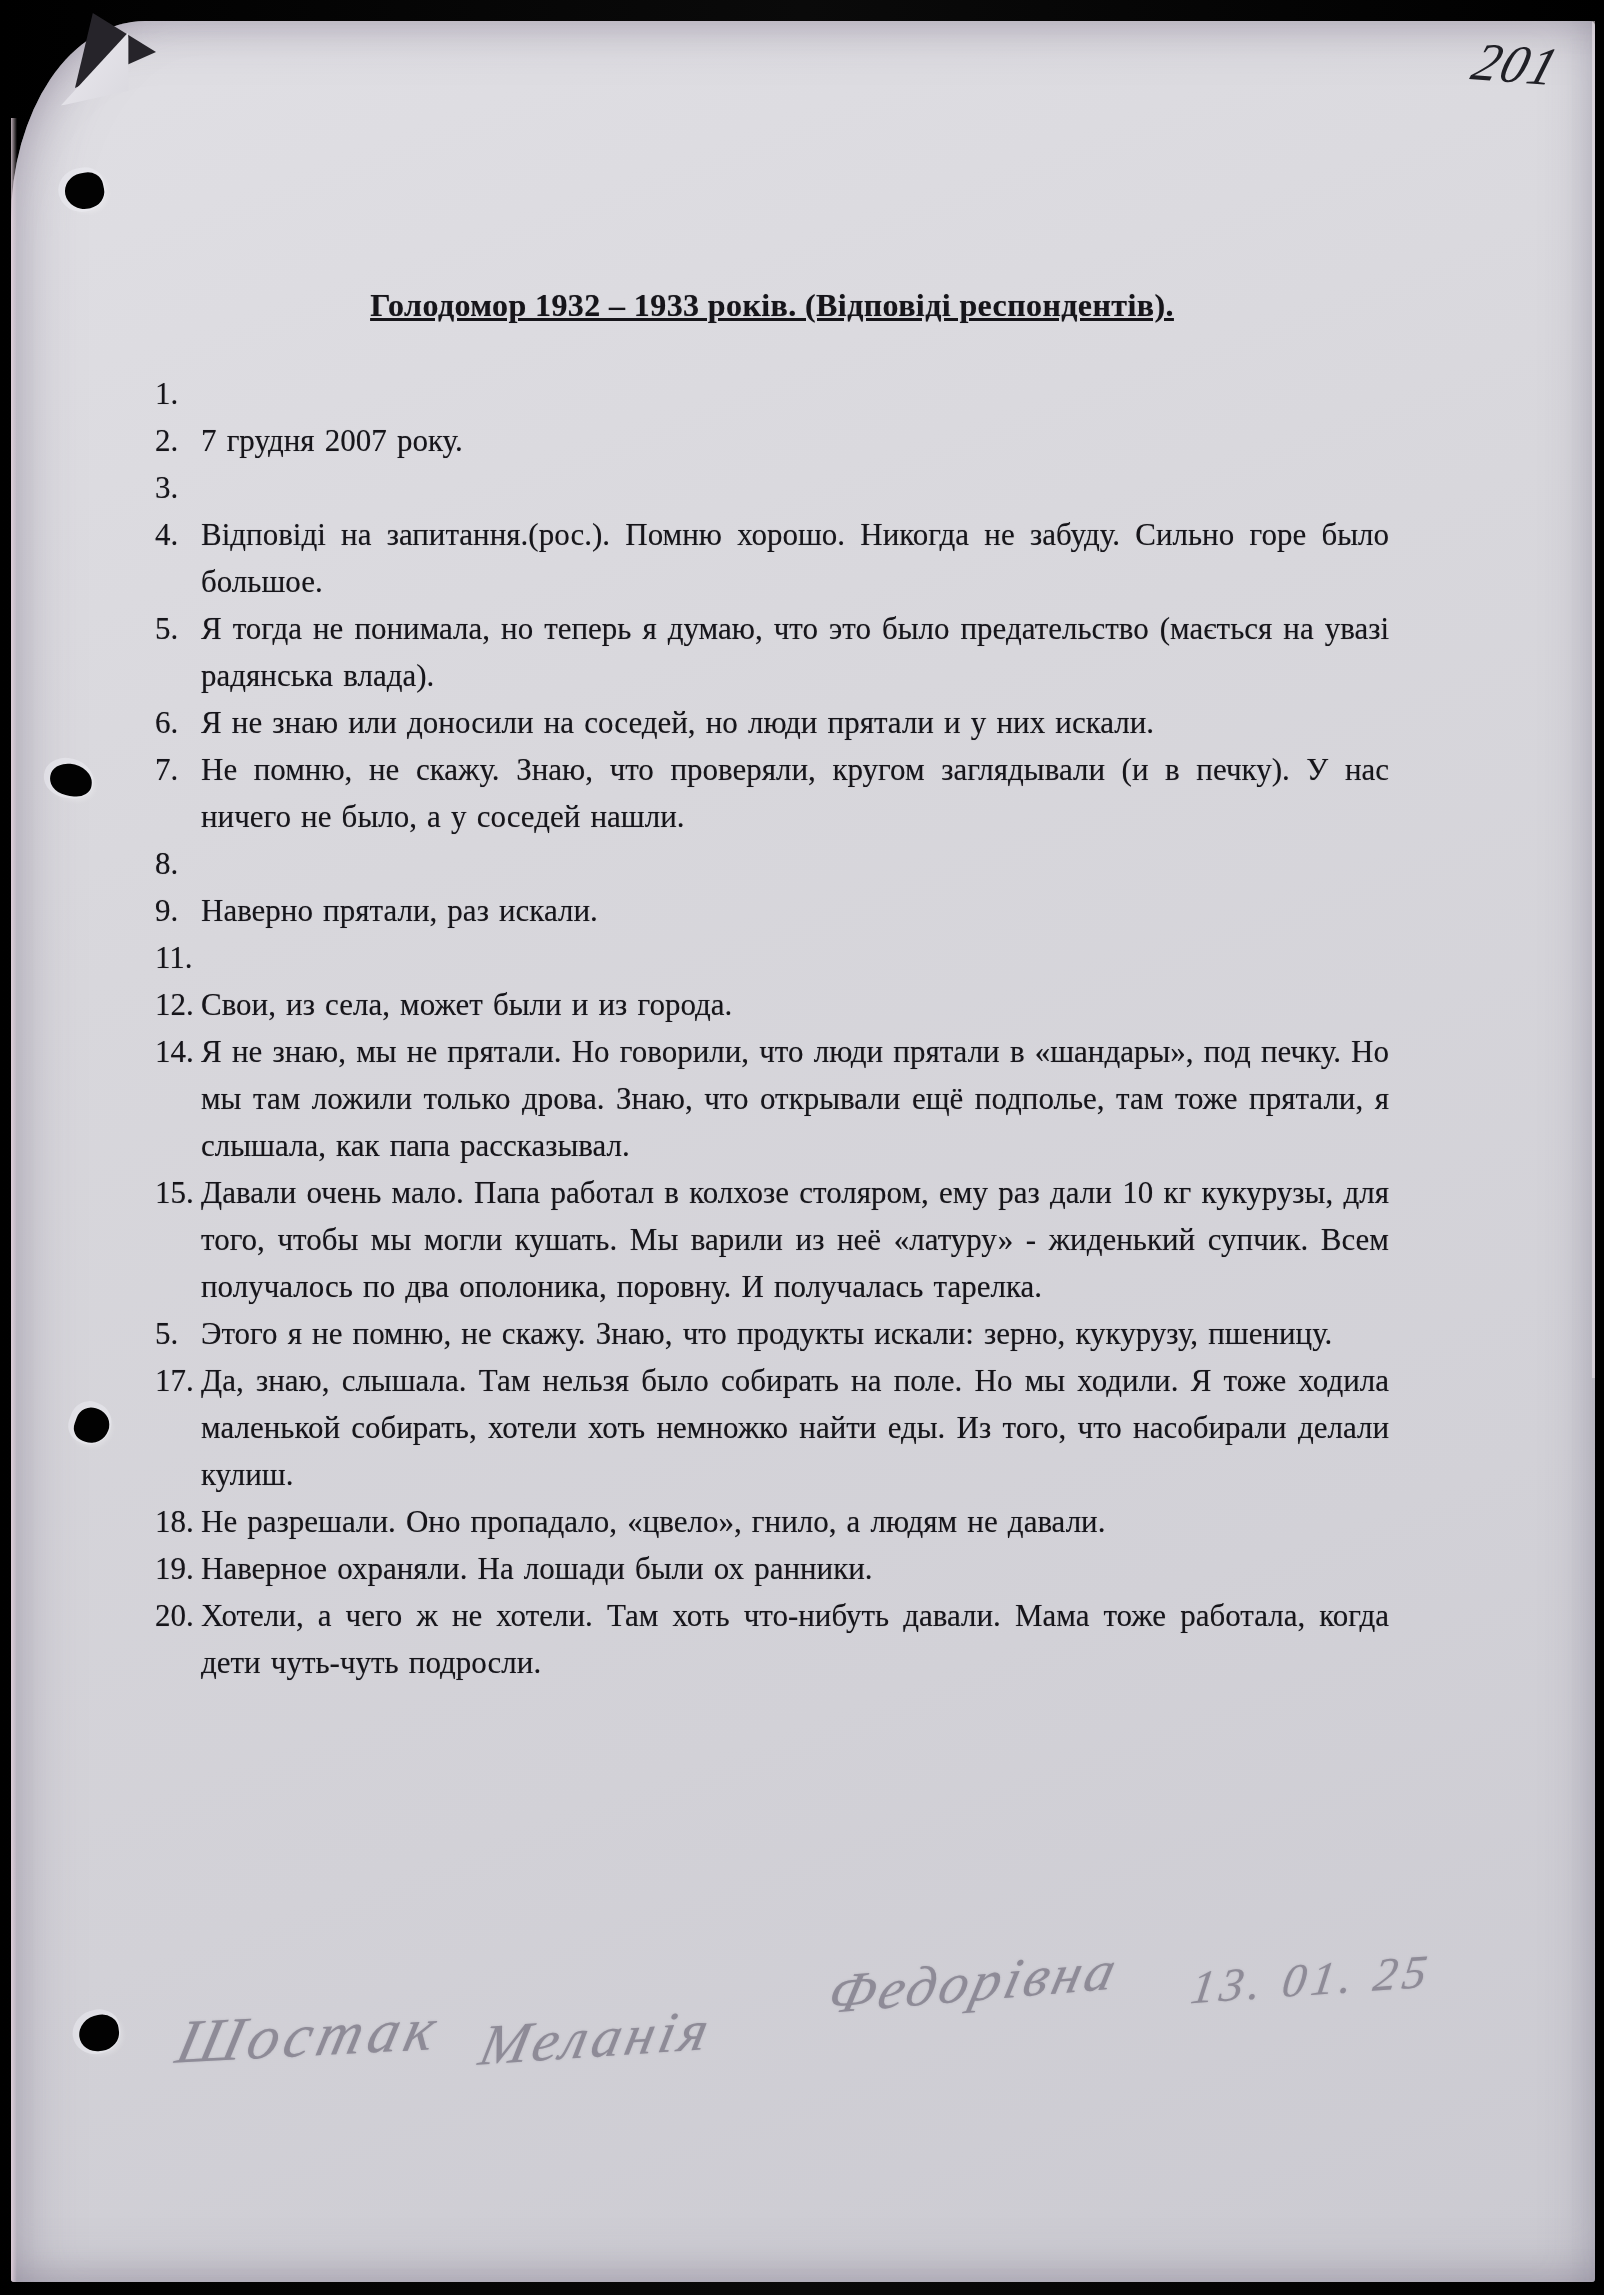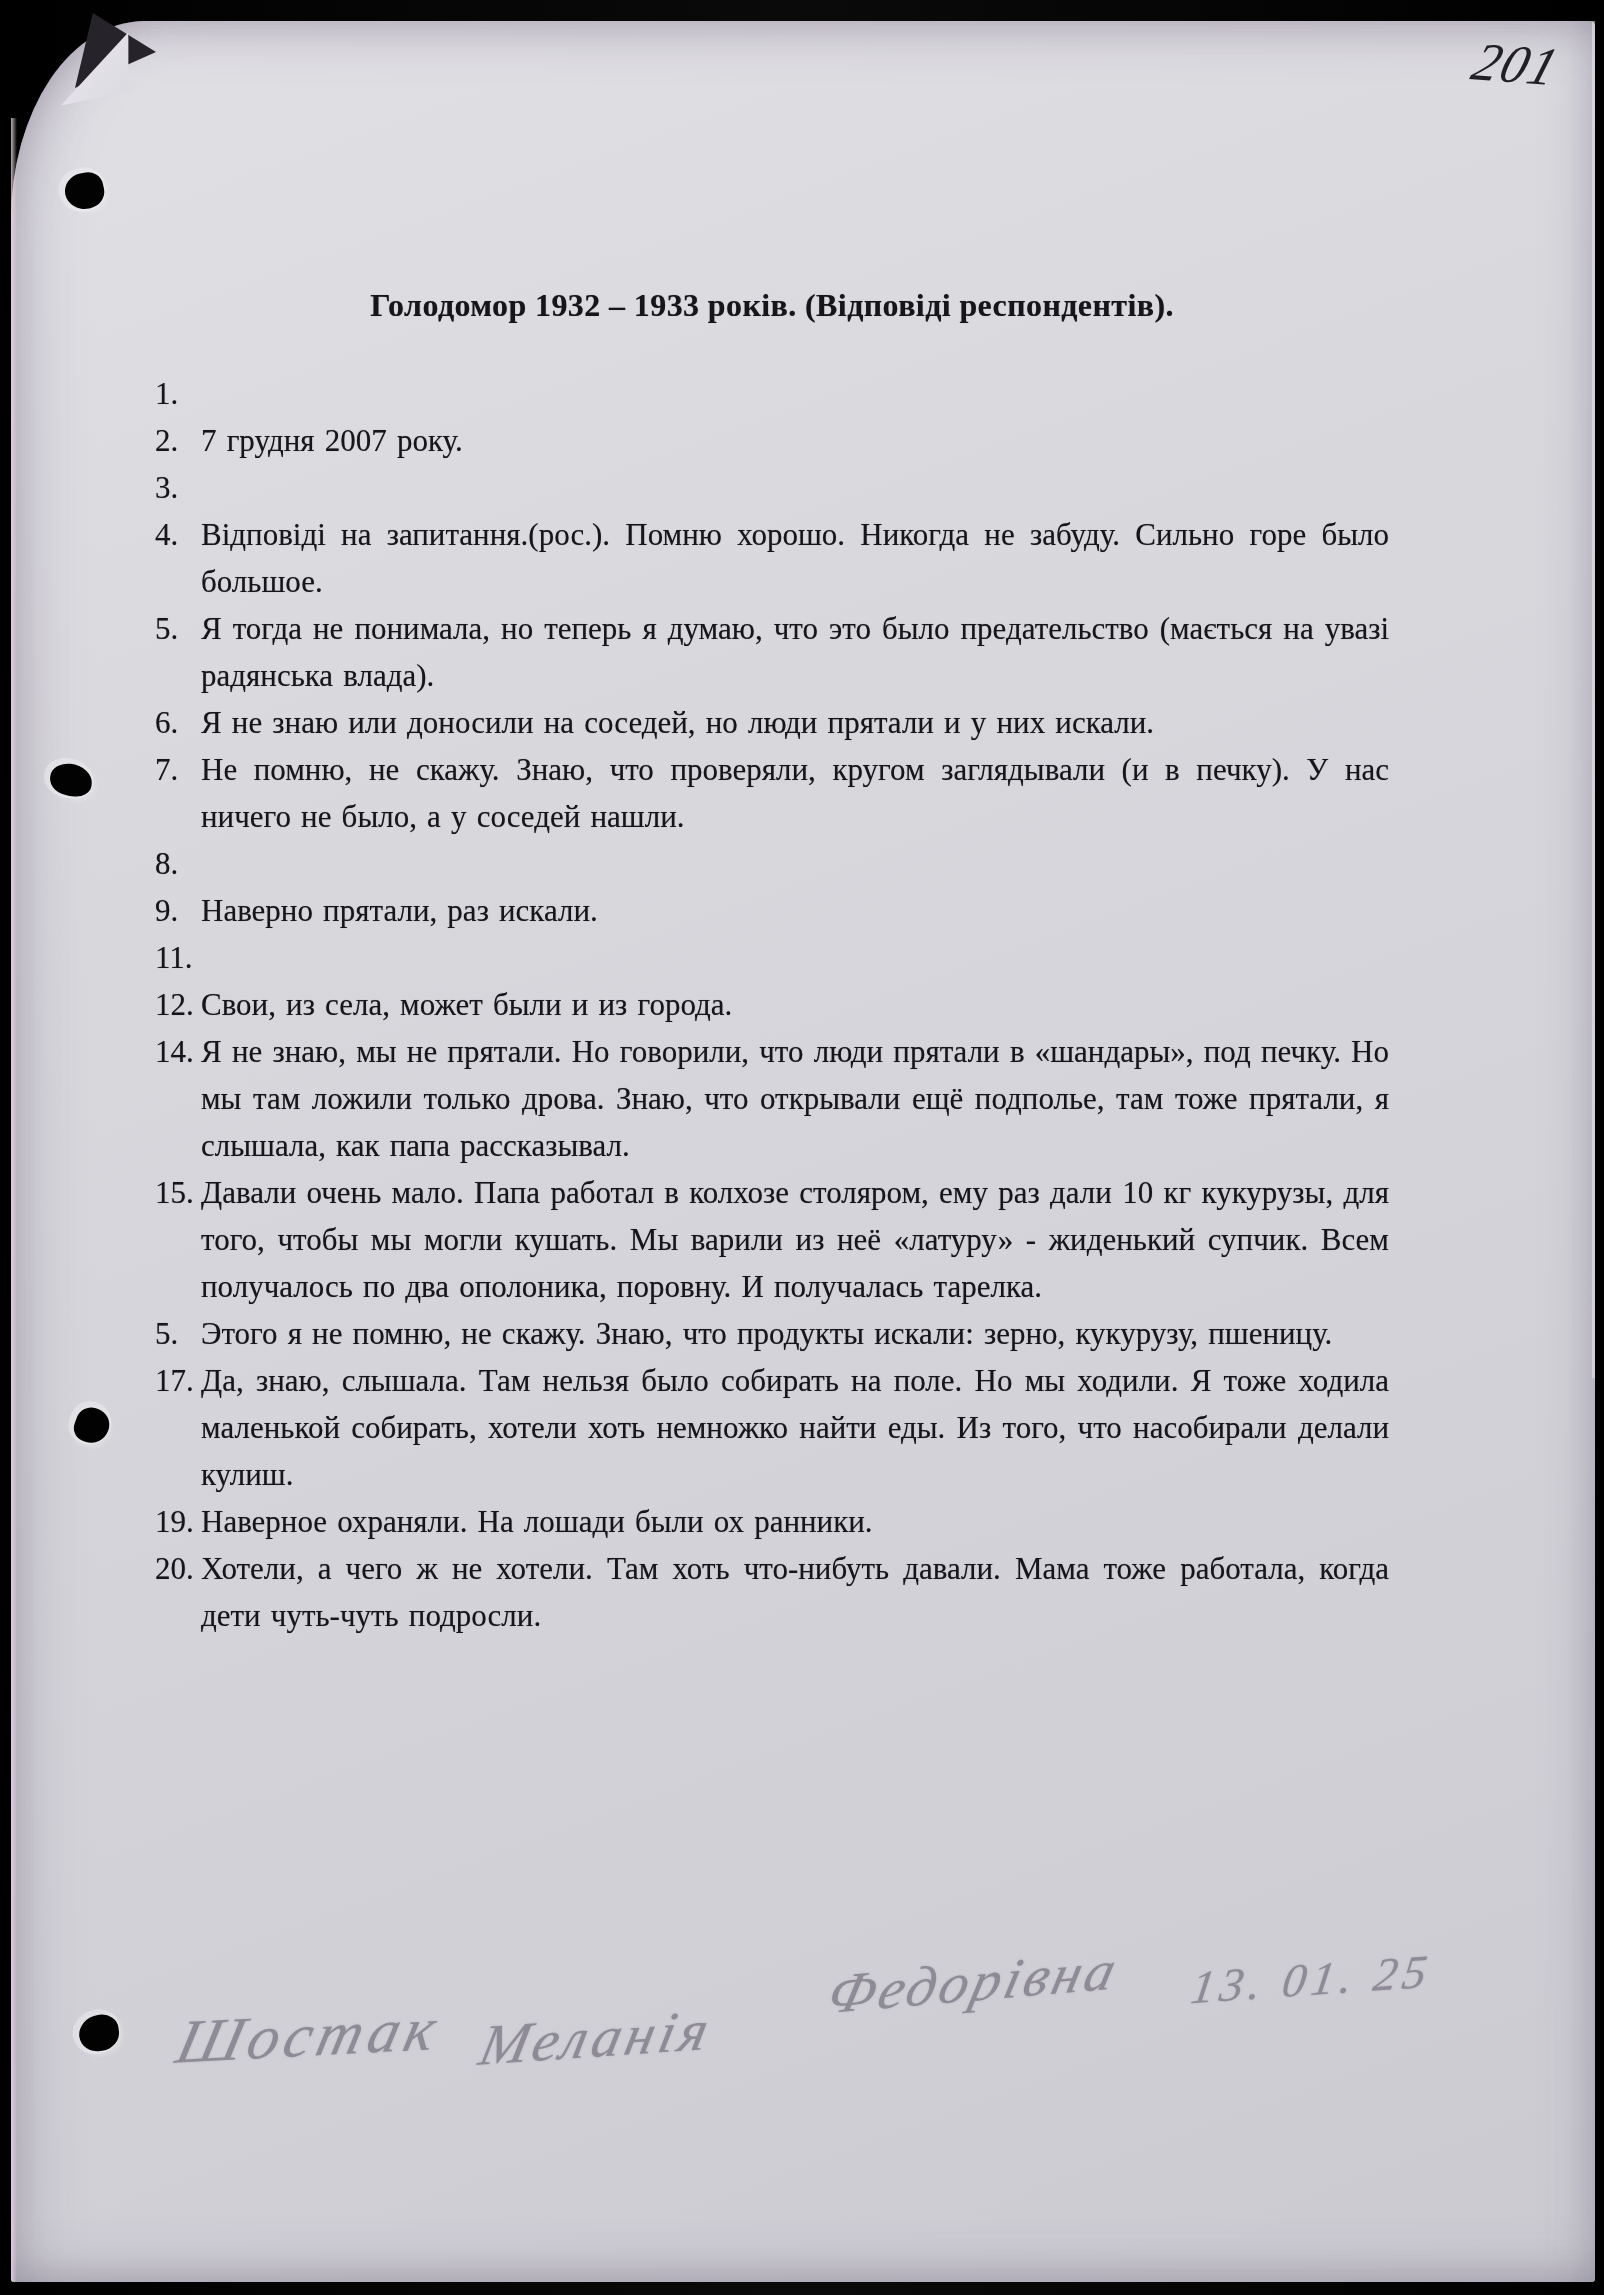--- a/index.html
+++ b/index.html
@@ -70,20 +70,21 @@
     position:absolute; left:155px; top:285px; width:1234px;
     color:#16151a;
     text-shadow: 0 0 0.8px rgba(25,25,30,.45);
   }
   .doc-title {
     text-align:center;
     font-weight:bold;
     font-size:32px;
     line-height:41px;
     letter-spacing:0.4px;
+    text-decoration:underline;
   }
   .answers { margin-top:44px; }
   .item {
     position:relative;
     padding-left:46px;
     font-size:31px;
     line-height:47px;
     text-align:justify;
     word-spacing:2.4px;
     min-height:47px;
@@ -134,20 +135,21 @@
         <div class="item"><span class="num">6.</span><span>Я не знаю или доносили на соседей, но люди прятали и у них искали.</span></div>
         <div class="item"><span class="num">7.</span><span>Не помню, не скажу. Знаю, что проверяли, кругом заглядывали (и в печку). У нас ничего не было, а у соседей нашли.</span></div>
         <div class="item"><span class="num">8.</span><span></span></div>
         <div class="item"><span class="num">9.</span><span>Наверно прятали, раз искали.</span></div>
         <div class="item"><span class="num">11.</span></div>
         <div class="item"><span class="num">12.</span><span>Свои, из села, может были и из города.</span></div>
         <div class="item"><span class="num">14.</span><span>Я не знаю, мы не прятали. Но говорили, что люди прятали в «шандары», под печку. Но мы там ложили только дрова. Знаю, что открывали ещё подполье, там тоже прятали, я слышала, как папа рассказывал.</span></div>
         <div class="item"><span class="num">15.</span><span>Давали очень мало. Папа работал в колхозе столяром, ему раз дали 10 кг кукурузы, для того, чтобы мы могли кушать. Мы варили из неё «латуру» - жиденький супчик. Всем получалось по два ополоника, поровну. И получалась тарелка.</span></div>
         <div class="item"><span class="num">5.</span><span>Этого я не помню, не скажу. Знаю, что продукты искали: зерно, кукурузу, пшеницу.</span></div>
         <div class="item"><span class="num">17.</span><span>Да, знаю, слышала. Там нельзя было собирать на поле. Но мы ходили. Я тоже ходила маленькой собирать, хотели хоть немножко найти еды. Из того, что насобирали делали кулиш.</span></div>
+        <div class="item"><span class="num">18.</span><span>Не разрешали. Оно пропадало, «цвело», гнило, а людям не давали.</span></div>
         <div class="item"><span class="num">19.</span><span>Наверное охраняли. На лошади были ох ранники.</span></div>
         <div class="item"><span class="num">20.</span><span>Хотели, а чего ж не хотели. Там хоть что-нибуть давали. Мама тоже работала, когда дети чуть-чуть подросли.</span></div>
       </div>
   </div>
 
   <div class="sig sig-surname">Шостак</div>
   <div class="sig sig-givenname">Меланія</div>
   <div class="sig sig-patronymic">Федорівна</div>
   <div class="sig sig-date">13. 01. 25</div>
 

